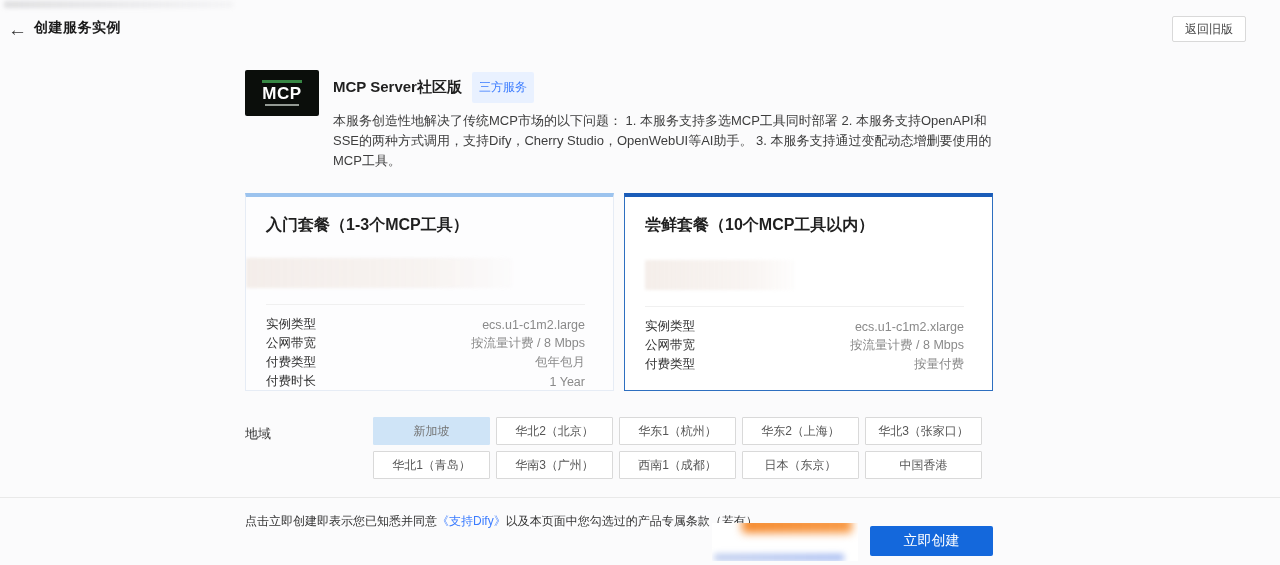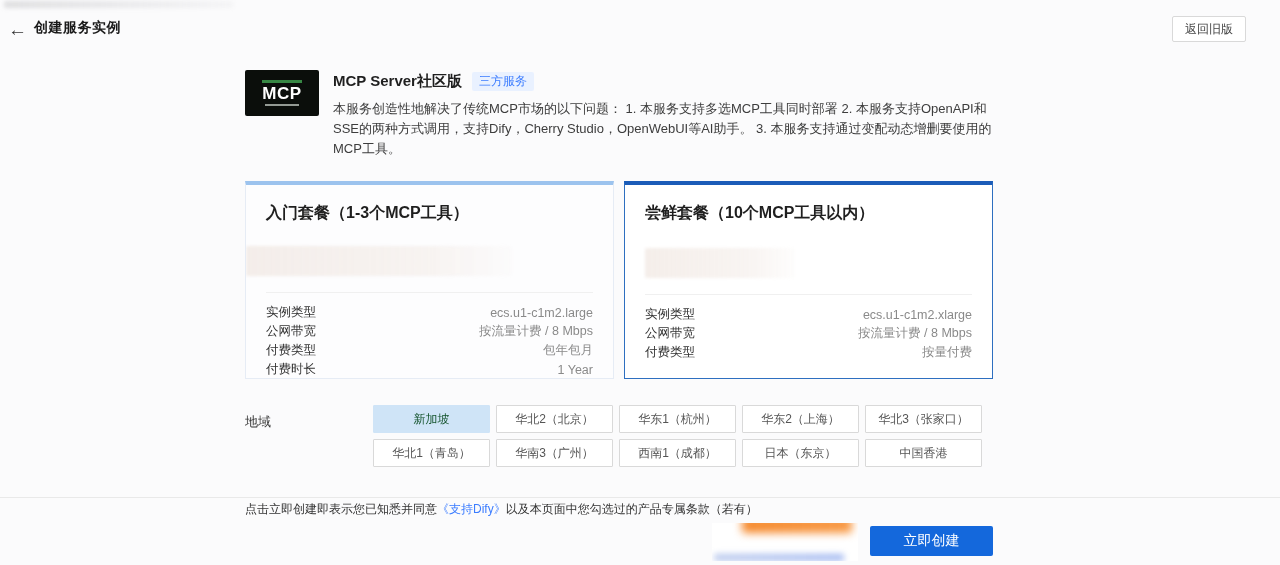--- a/index.html
+++ b/index.html
@@ -44,31 +44,31 @@
     align-items: center; justify-content: center; position: relative; overflow: hidden;
   }
   .logo-topline { width: 40px; height: 3px; background: #3f9d4e; opacity: .85; filter: blur(.5px); margin-bottom: 2px; }
   .logo-text { color: #fff; font-weight: bold; font-size: 17px; letter-spacing: .5px; line-height: 17px; }
   .logo-subline { width: 34px; height: 2px; background: #cfd6cf; opacity: .7; filter: blur(.5px); margin-top: 2px; }
   .product-info { flex: 1; }
   .product-name-row { display: flex; align-items: center; gap: 10px; margin-top: 2px; }
   .product-name { font-size: 15px; font-weight: bold; color: #1f1f1f; }
   .badge {
     font-size: 12px; color: #3b7cff; background: #e9f1ff;
-    padding: 1px 7px; border-radius: 2px; line-height: 17px;
+    padding: 7px 7px; border-radius: 2px; line-height: 17px;
   }
   .product-desc {
     margin-top: 8px; font-size: 13px; color: #3d3d3d; line-height: 20px; width: 672px;
   }
   
   .cards { display: flex; gap: 10px; margin-top: 22px; }
   .card {
     width: 427px; height: 198px; background: #fdfdfe; position: relative;
     border: 1px solid #e6ecf5; border-top: 4px solid #9cc3ee;
-    padding: 18px 20px 0 20px; cursor: pointer; overflow: hidden;
+    padding: 18px 28px 0 20px; cursor: pointer; overflow: hidden;
   }
   .card.selected { border: 1px solid #2e6fc0; border-top: 4px solid #1b5cb8; background: #fff; }
   .card-title { font-size: 16px; font-weight: bold; color: #1f1f1f; }
   .price-blur {
     height: 30px; margin-top: 22px; border-radius: 2px;
     background: linear-gradient(90deg, rgba(236,224,216,.55), rgba(240,231,226,.45) 70%, rgba(245,240,236,.12));
     filter: blur(1.5px);
   }
   .card:first-child .price-blur { margin-left: -20px; width: 266px; }
   .card.selected .price-blur { width: 150px; margin-top: 24px; }
@@ -79,21 +79,21 @@
   .detail-value { font-size: 12.5px; color: #8a8a8a; }
   
   .region-section { display: flex; margin-top: 26px; }
   .region-label { font-size: 13px; color: #333; width: 128px; padding-top: 8px; }
   .region-grid { display: grid; grid-template-columns: repeat(5, 117px); gap: 6px; }
   .region-btn {
     height: 28px; background: #fff; border: 1px solid #d9d9d9; border-radius: 1px;
     font-size: 12px; color: #555; cursor: pointer; font-family: inherit;
     display: flex; align-items: center; justify-content: center; white-space: nowrap;
   }
-  .region-btn.selected { background: #cfe4f7; border-color: #cfe4f7; color: #14532d; }
+  .region-btn.selected { background: #cfe4f7; border-color: #cfe4f7; color: #737373; }
   
   .agreement { margin-top: 34px; font-size: 12px; color: #333; }
   .agreement a { color: #3b7cff; text-decoration: none; cursor: pointer; }
   
   .footer-divider { position: absolute; left: 0; top: 497px; width: 1280px; height: 1px; background: #e9e9e9; }
   .price-area {
     position: absolute; left: 712px; top: 523px; width: 146px; height: 38px;
     background: #fff; overflow: hidden;
   }
   .price-smear {

